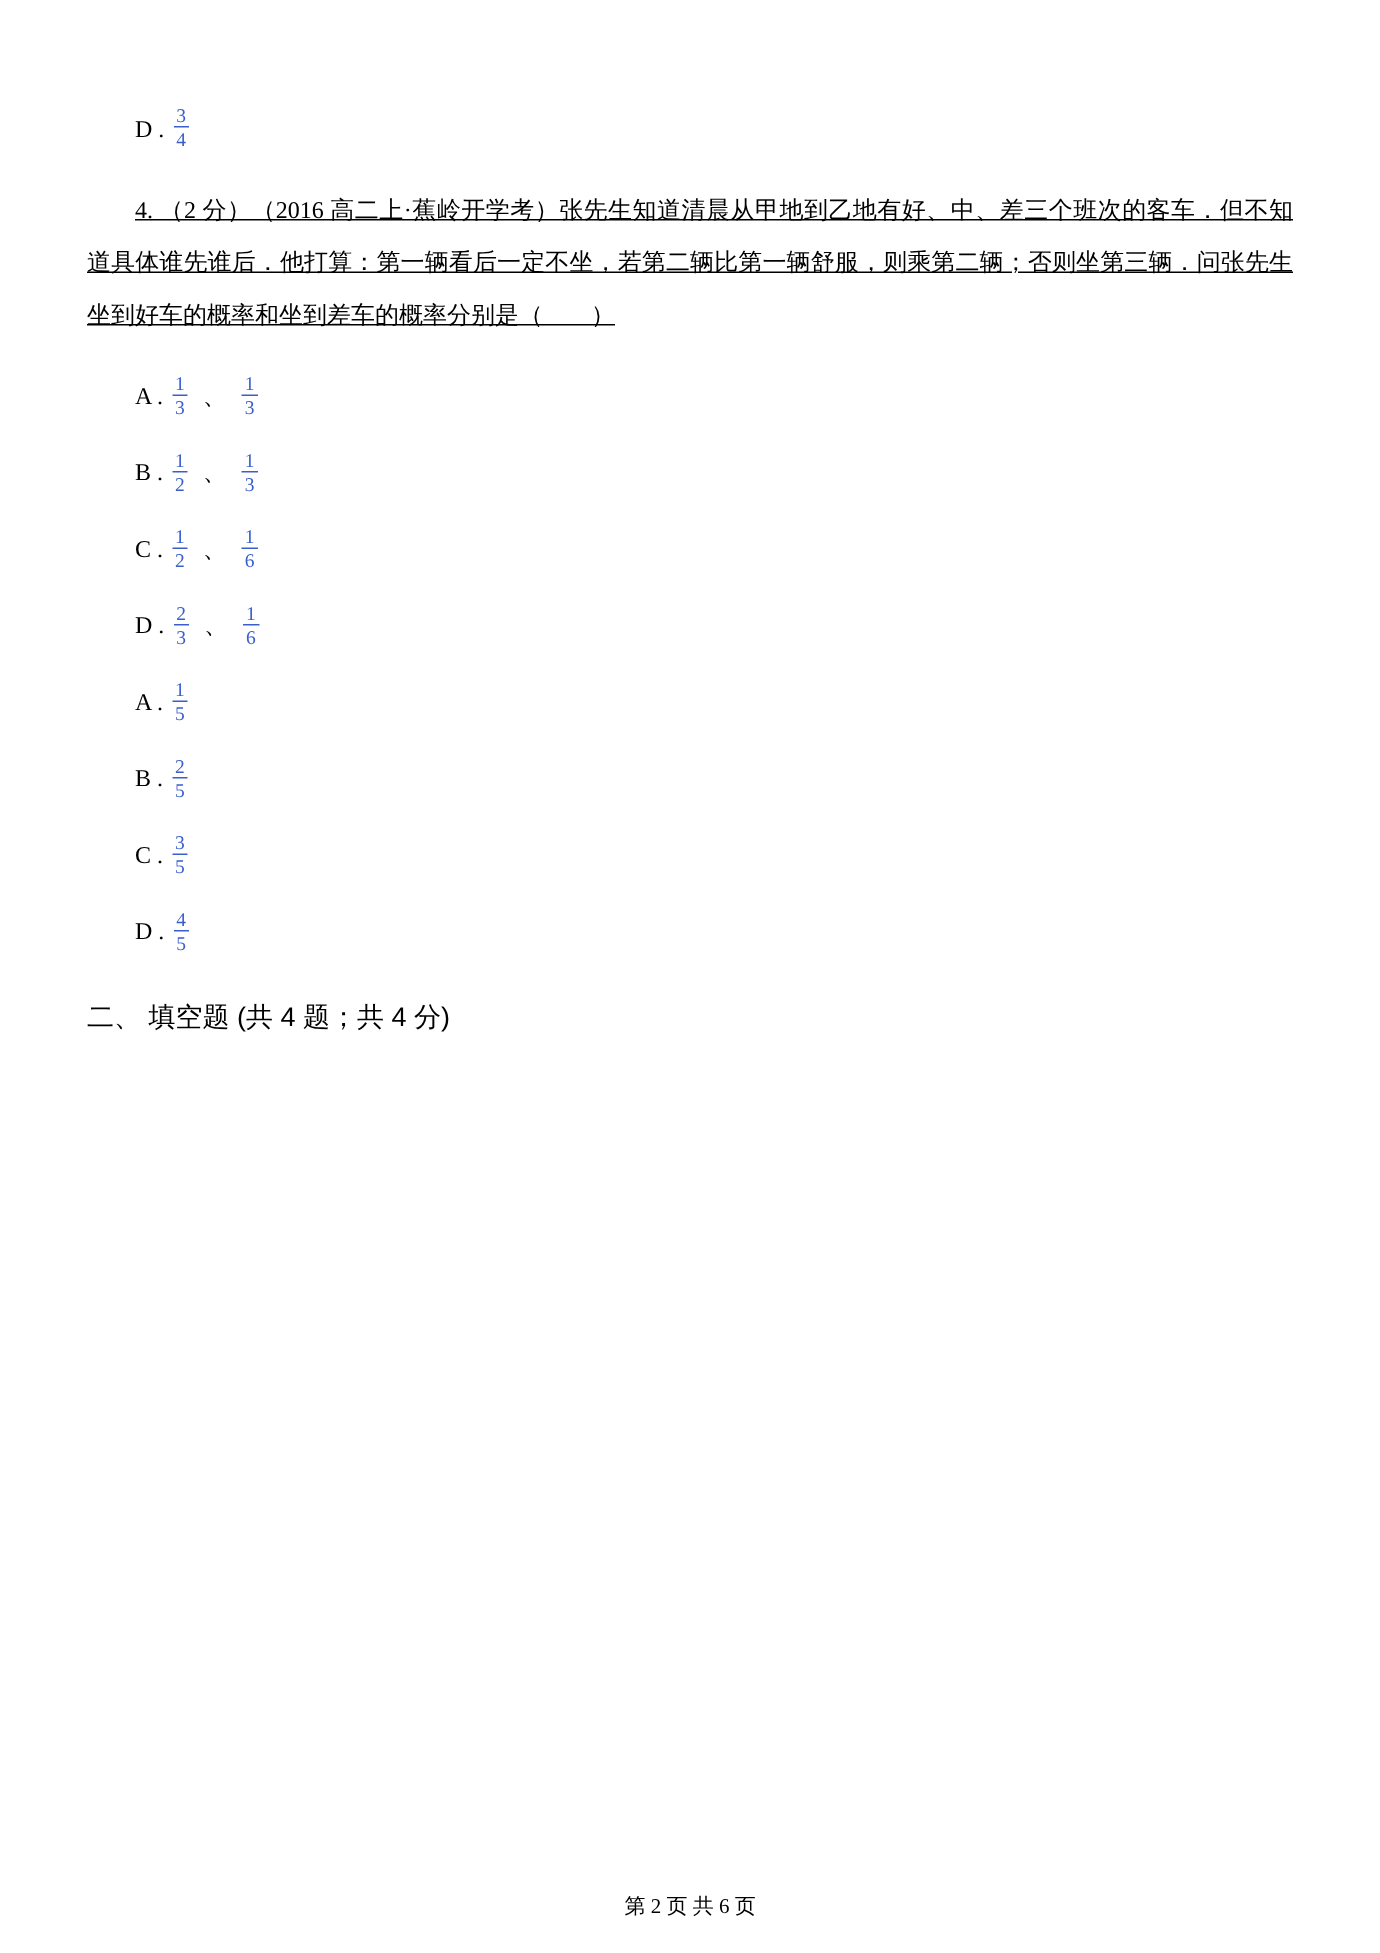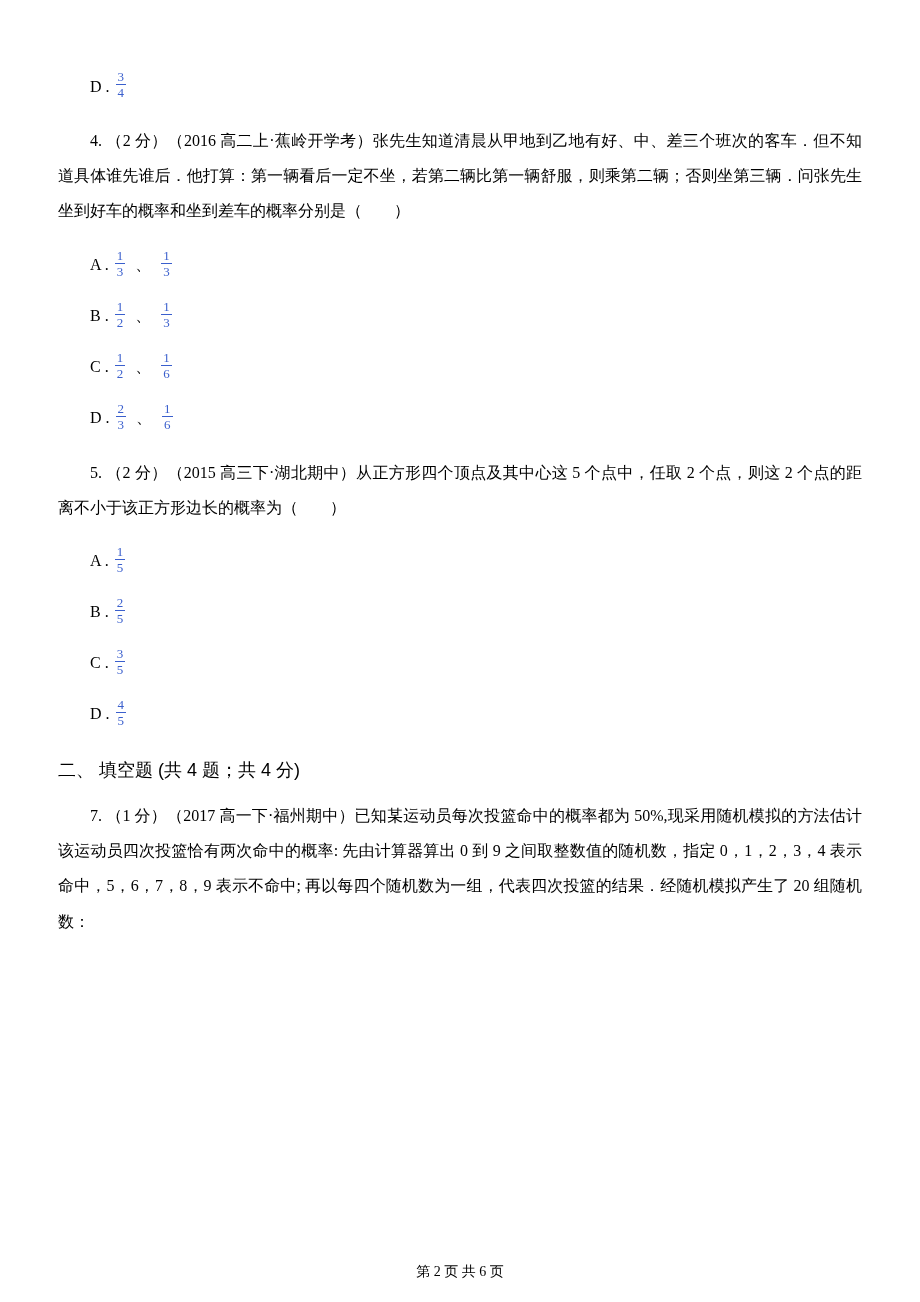--- a/index.html
+++ b/index.html
@@ -16,20 +16,21 @@
     min-height: 1302px;
     box-sizing: border-box;
     padding: 50px 58px 30px 58px;
     position: relative;
   }
   .para {
     text-indent: 2em;
     margin: 14px 0;
     line-height: 2.2;
     text-align: justify;
+    text-decoration: underline;
   }
   .opt-line {
     margin: 22px 0 22px 2em;
     display: flex;
     align-items: center;
     gap: 4px;
     font-size: 16px;
   }
   .opt-line .label {
     margin-right: 2px;
@@ -138,21 +139,20 @@
       <span class="num">2</span>
       <span class="den">3</span>
     </span>
     <span class="sep">、</span>
     <span class="frac">
       <span class="num">1</span>
       <span class="den">6</span>
     </span>
   </div>
 
-  <p class="para">5. （2 分）（2015 高三下·湖北期中）从正方形四个顶点及其中心这 5 个点中，任取 2 个点，则这 2 个点的距离不小于该正方形边长的概率为（　　）</p>
 
   <div class="opt-line">
     <span class="label">A .</span>
     <span class="frac">
       <span class="num">1</span>
       <span class="den">5</span>
     </span>
   </div>
 
   <div class="opt-line">
@@ -175,17 +175,16 @@
     <span class="label">D .</span>
     <span class="frac">
       <span class="num">4</span>
       <span class="den">5</span>
     </span>
   </div>
 
   <div class="section-heading">二、 填空题 (共 4 题；共 4 分)</div>
 
 
-  <p class="para">7. （1 分）（2017 高一下·福州期中）已知某运动员每次投篮命中的概率都为 50%,现采用随机模拟的方法估计该运动员四次投篮恰有两次命中的概率: 先由计算器算出 0 到 9 之间取整数值的随机数，指定 0，1，2，3，4 表示命中，5，6，7，8，9 表示不命中; 再以每四个随机数为一组，代表四次投篮的结果．经随机模拟产生了 20 组随机数：</p>
 
 
   <div class="footer">第 2 页 共 6 页</div>
 </div>
 
 </body></html>

